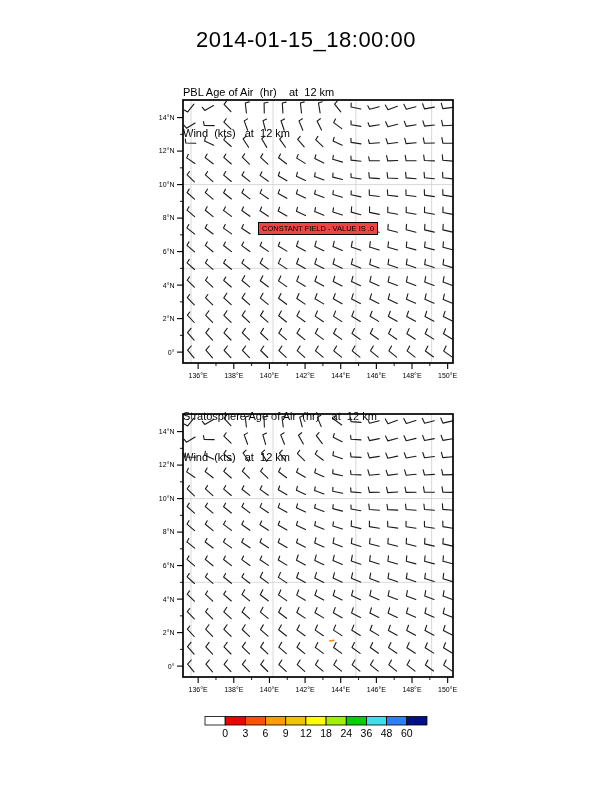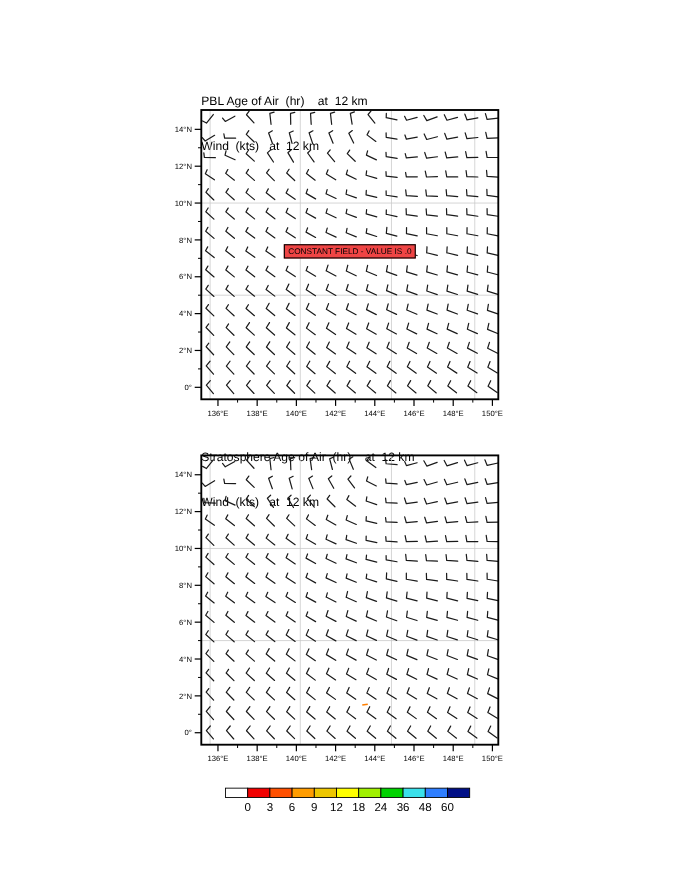--- a/index.html
+++ b/index.html
@@ -19,20 +19,21 @@
   .annotation-box{
     position:absolute;left:258px;top:222px;background:#ef4444;border:1px solid #000;
     font-size:7.5px;line-height:11px;padding:0 3px;white-space:pre;z-index:5;
   }
 </style>
 </head>
 <body>
 
 <div class="page">
 
+  <div class="main-title">2014-01-15_18:00:00</div>
 
   <div class="subtitle" style="top:59px">
     <div class="line">PBL Age of Air  (hr)    at  12 km</div>
     <div class="line">Wind  (kts)   at  12 km</div>
   </div>
 
   <div class="subtitle" style="top:383px">
     <div class="line">Stratosphere Age of Air  (hr)    at  12 km</div>
     <div class="line">Wind  (kts)   at  12 km</div>
   </div>

